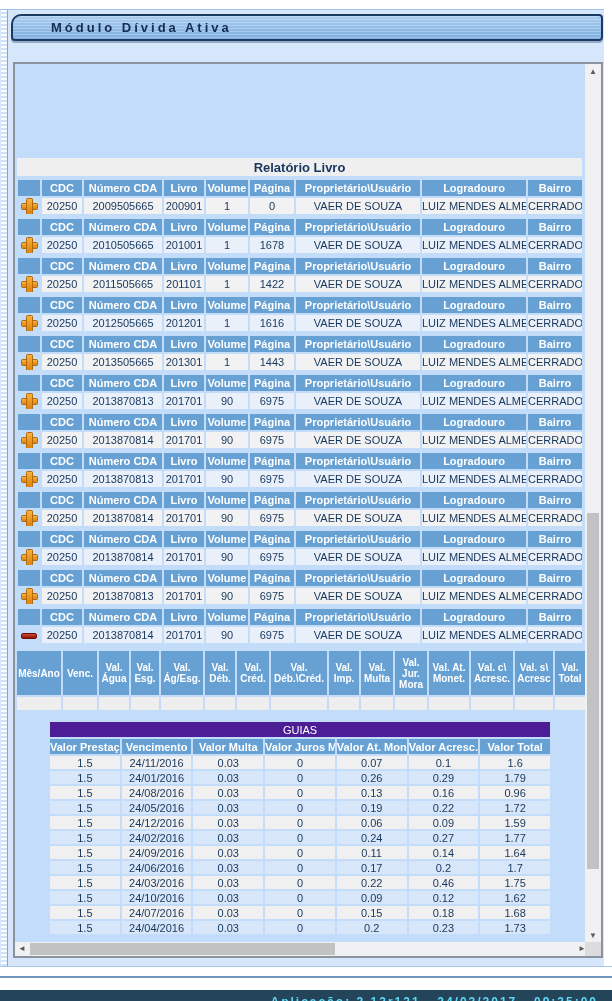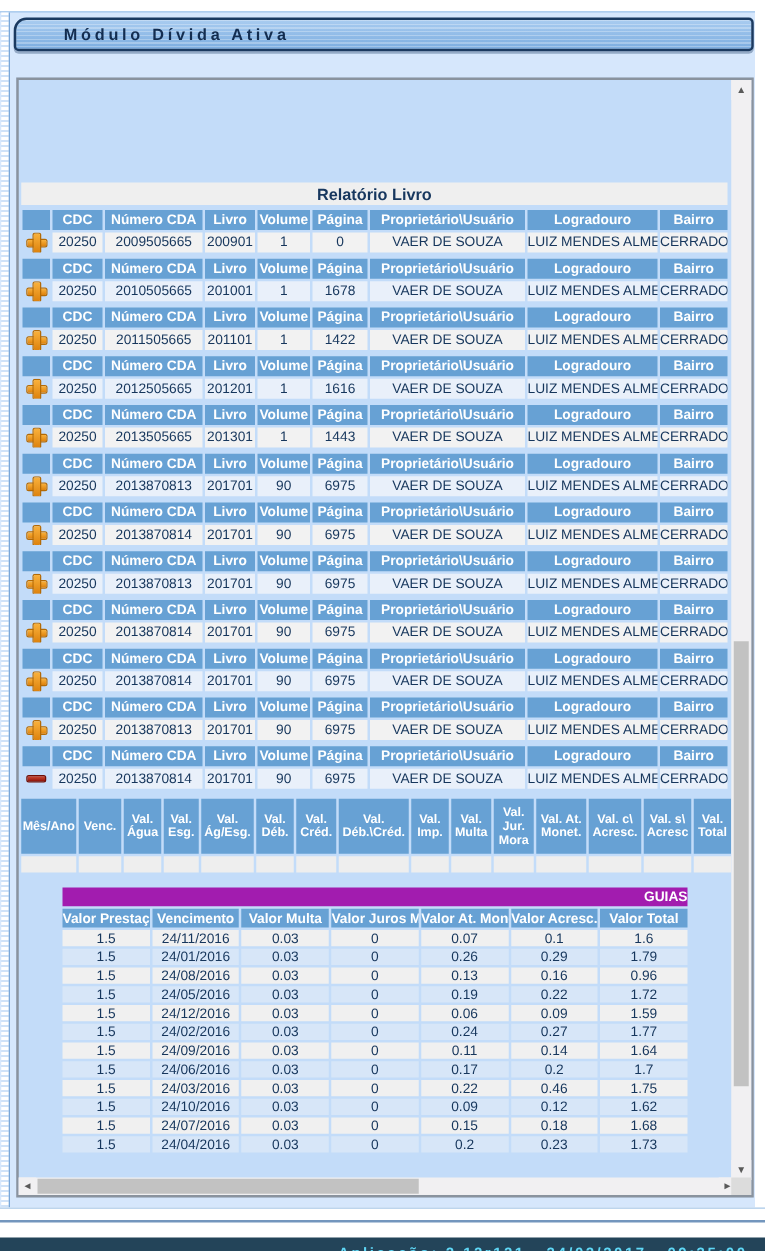--- a/index.html
+++ b/index.html
@@ -22,21 +22,21 @@
                 background-image:repeating-linear-gradient(180deg,rgba(255,255,255,.28) 0 1px,rgba(0,0,0,0) 1px 3px),
                                  linear-gradient(180deg,#a9ccf0,#7cade0);
                 box-shadow:0 2px 0 rgba(27,58,96,.35);
                 display:flex; align-items:center; }
   #module-bar .ttl { color:#132d50; font-weight:bold; font-size:13px; letter-spacing:3px;
                      padding-left:38px; }
 
   
   #panel { position:absolute; left:13px; top:62px; width:590px; height:896px;
            border:2px solid #8a939e; background:#c3dcf9; }
-  #content { position:absolute; left:0; top:0; width:570px; height:880px; overflow:hidden; }
+  #content { position:absolute; left:0; top:12px; width:570px; height:880px; overflow:hidden; }
 
   
   .sb-v { position:absolute; right:0; top:0; width:16px; height:880px; background:#f1f0f2; }
   .sb-h { position:absolute; left:0; bottom:0; width:574px; height:14px; background:#f1f0f2; }
   .sb-corner { position:absolute; right:0; bottom:0; width:16px; height:14px; background:#dcdcdc; }
   .sb-btn { position:absolute; display:flex; align-items:center; justify-content:center;
             color:#5a5a5a; font-size:8px; line-height:1; background:#f1f0f2; }
   .sb-v .up   { left:0; top:0; width:16px; height:16px; }
   .sb-v .down { left:0; bottom:0; width:16px; height:16px; }
   .sb-h .left { left:0; top:0; width:14px; height:14px; }
@@ -79,22 +79,22 @@
   
   #contas-table { width:522px; margin:4px auto 0 auto; }
   #contas-table .title { background:#67a1d4; color:#fff; font-weight:bold; font-size:11px;
                          text-align:center; height:15px; }
   #contas-table th { background:#67a1d4; color:#fff; font-weight:bold; font-size:10px;
                      text-align:center; white-space:normal; line-height:11px; height:44px; }
   #contas-table td { background:#eeeeee; height:13px; }
 
   
   #guias-table { width:504px; margin:8px auto 0 auto; }
-  #guias-table .title { background:#a21caf; color:#fff; font-weight:bold; font-size:11px;
-                        text-align:right; height:15px; }
+  #guias-table .title { background:#4c1d95; color:#fff; font-weight:normal; font-size:11px;
+                        text-align:center; height:15px; }
   #guias-table th { background:#67a1d4; color:#fff; font-weight:bold; font-size:11px;
                     text-align:center; height:15px; }
   #guias-table td { background:#f0f0f0; color:#16365c; font-size:11px; text-align:center; height:13px; }
   #guias-table tr.alt td { background:#d7e6f8; }
   #guias-table th:nth-child(1){width:78px;} #guias-table th:nth-child(2){width:64px;}
   #guias-table th:nth-child(3){width:56px;} #guias-table th:nth-child(4){width:84px;}
   #guias-table th:nth-child(5){width:84px;} #guias-table th:nth-child(6){width:67px;}
   #guias-table th:nth-child(7){width:55px;}
 
   

